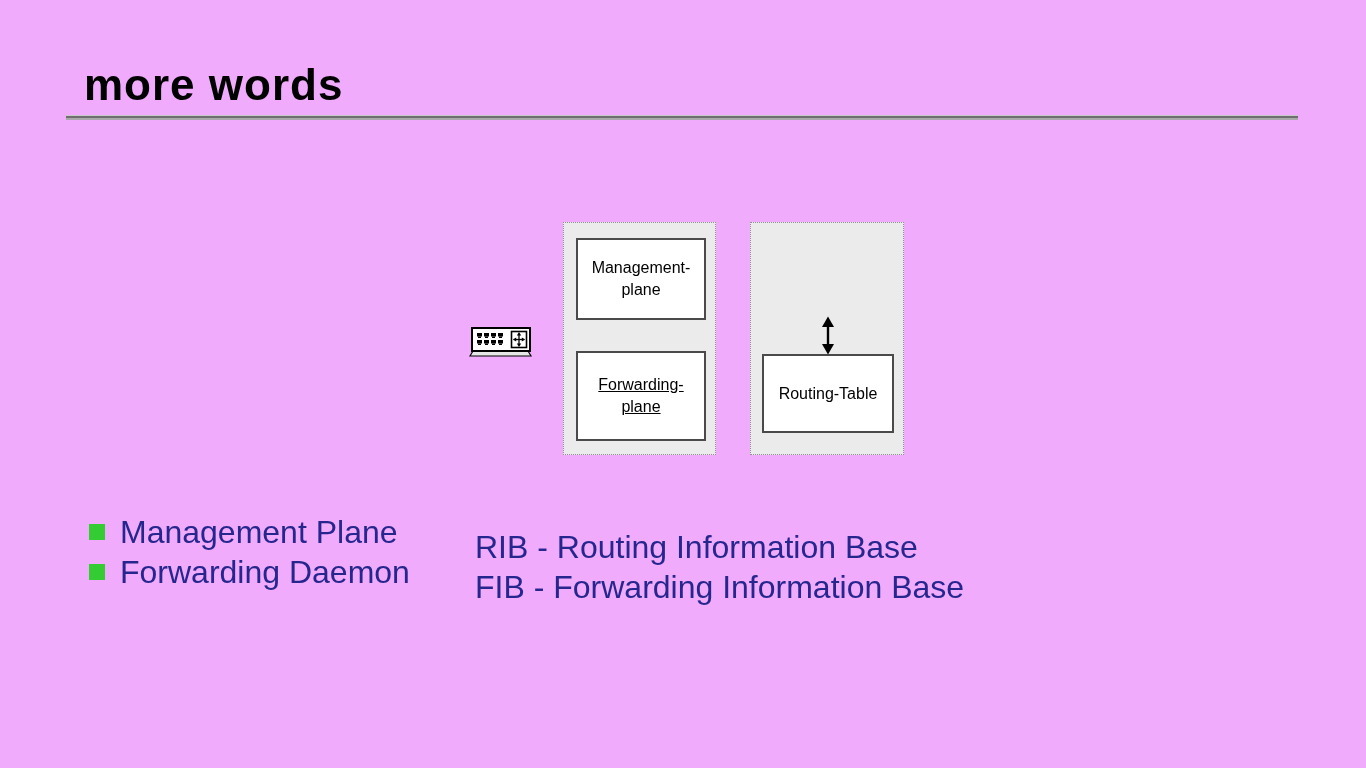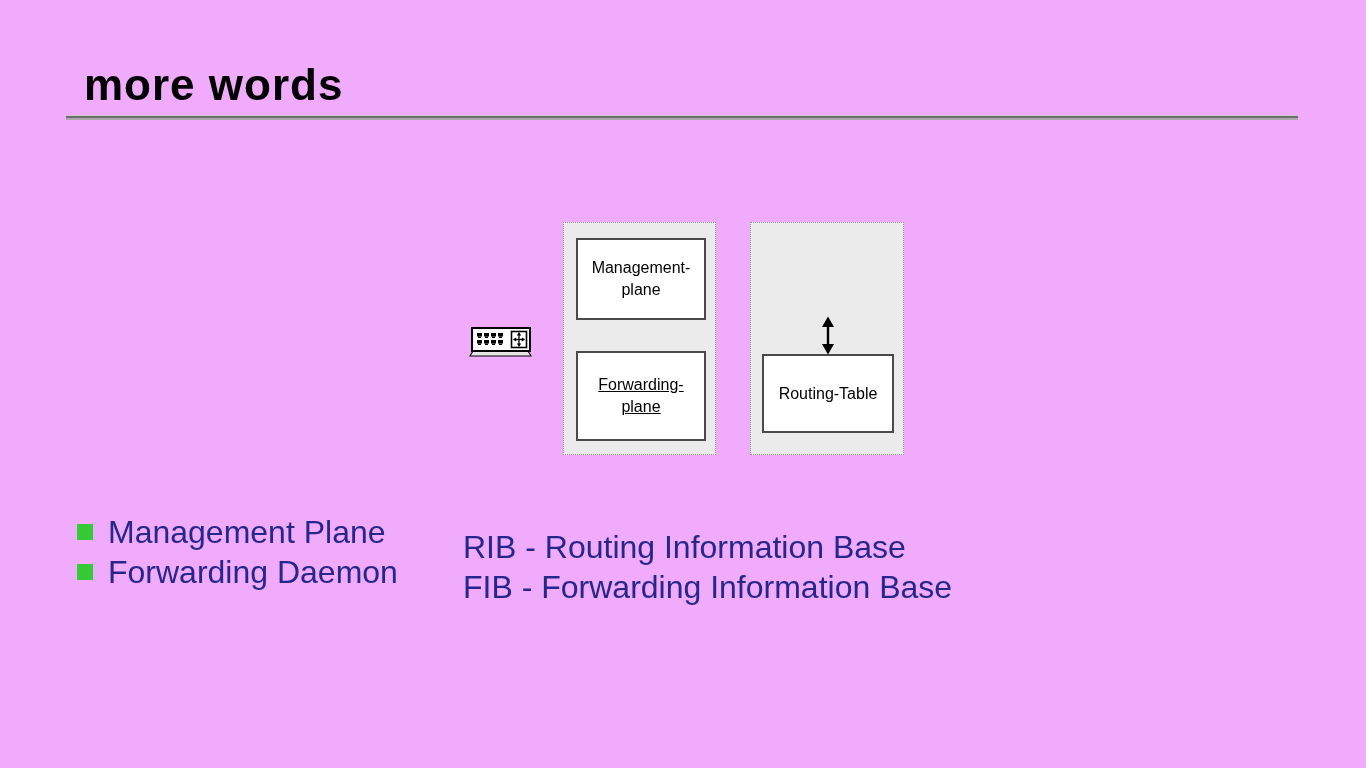--- a/index.html
+++ b/index.html
@@ -54,21 +54,21 @@
     white-space: pre-line;
   }
   .node-mgmt   { left: 576px; top: 238px; width: 130px; height: 82px; }
   .node-fwd    { left: 576px; top: 351px; width: 130px; height: 90px; text-decoration: underline; }
   .node-daemon { left: 762px; top: 238px; width: 132px; height: 79px; }
   .node-rt     { left: 762px; top: 354px; width: 132px; height: 79px; }
   .v-arrow     { position: absolute; left: 815px; top: 316px; }
   .router-icon { position: absolute; left: 469px; top: 324px; }
   .bullet-row {
     position: absolute;
-    left: 77px;
+    left: 89px;
     height: 40px;
     width: 950px;
     display: flex;
     align-items: center;
   }
   .bullet-row.row-1 { top: 512px; }
   .bullet-row.row-2 { top: 552px; }
   .bullet-square {
     width: 16px;
     height: 16px;

